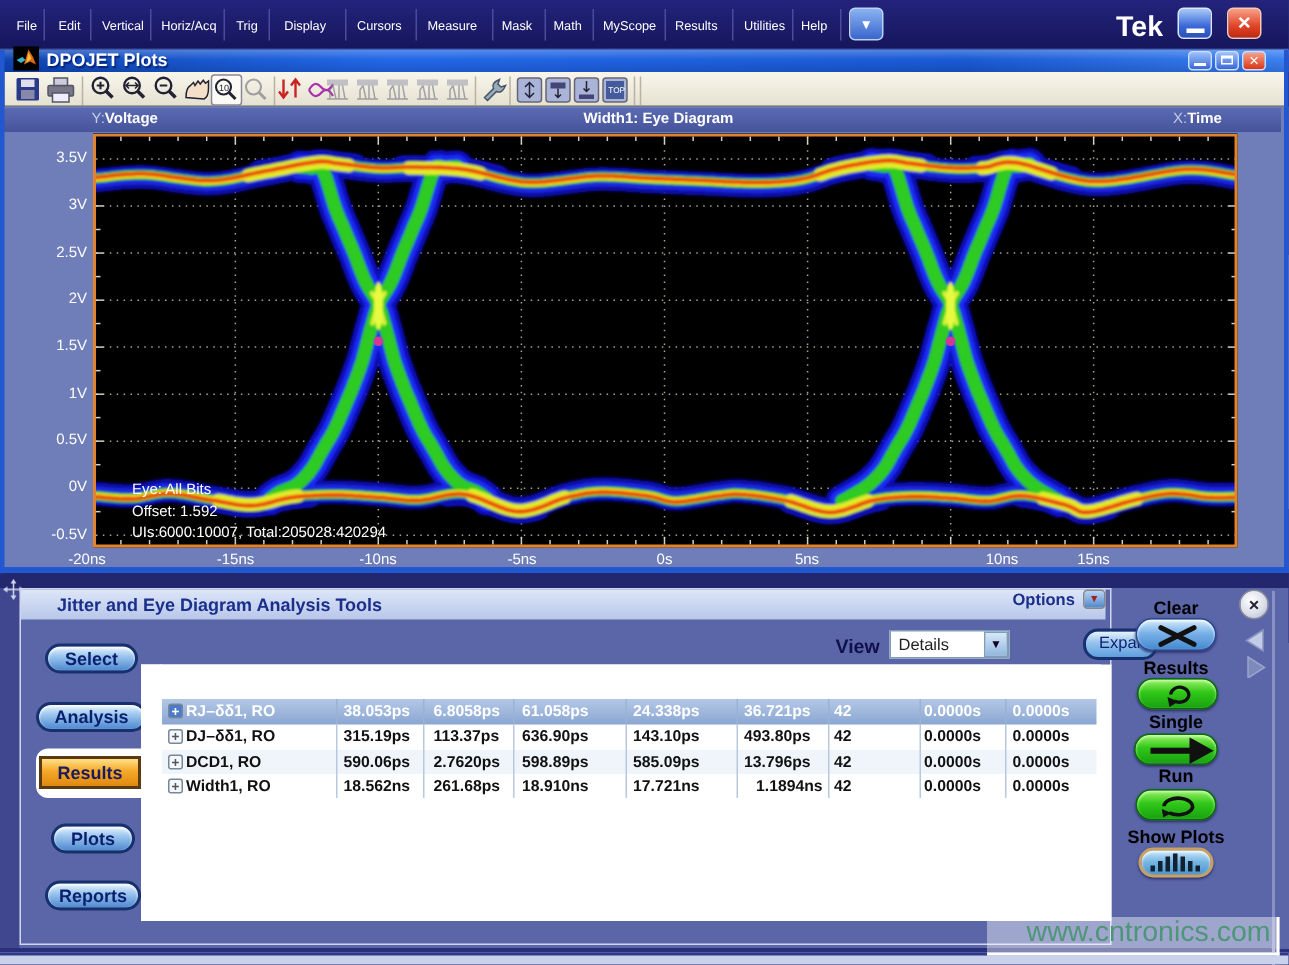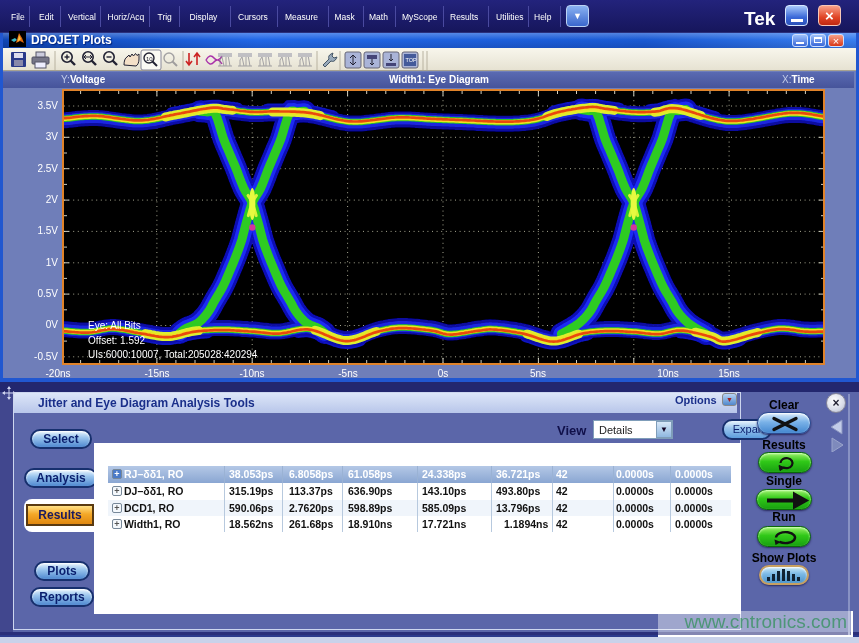--- a/index.html
+++ b/index.html
@@ -456,21 +456,21 @@
 <div style="position:absolute;left:848px;top:2px;width:2px;height:628px;background:#8892c4"></div>
 <div id="closeX">×</div>
 <svg style="position:absolute;left:826px;top:26px" width="20" height="34">
       <path d="M16 2 L5 9 L16 16 Z" fill="#c2cce8" stroke="#8a94c0"></path>
       <path d="M6 20 L17 27 L6 34 Z" fill="#7e8abc" stroke="#9aa4cc"></path>
     </svg>
 <div class="navbtn" style="left:30px;top:37px;width:62px;height:20px;line-height:16px">Select</div>
 <div class="navbtn" style="left:24px;top:76px;width:74px;height:20px;line-height:16px">Analysis</div>
 <div id="reswrap"></div>
     <div id="resbtn" style="top:112px;left:26px;position:absolute">Results</div>
-<div class="navbtn" style="left:34px;top:169px;width:56px;height:20px;line-height:16px">Plots</div>
+<div class="navbtn" style="left:34px;top:157px;width:56px;height:20px;line-height:16px">Plots</div>
 <div class="navbtn" style="left:30px;top:195px;width:64px;height:20px;line-height:16px">Reports</div>
 <div id="viewlab">View</div>
 <div id="details">Details</div>
     <div id="detbtn">▼</div>
 <div id="expand">Expand</div>
 <div id="whitecol"></div>
 <div id="selcol"><svg width="14" height="89">
         <path d="M4 27 l6 4.5 -6 4.5 Z" fill="#111"></path>
         <line x1="0" y1="23" x2="14" y2="23" stroke="#aab"></line>
         <line x1="0" y1="40" x2="14" y2="40" stroke="#aab"></line>

